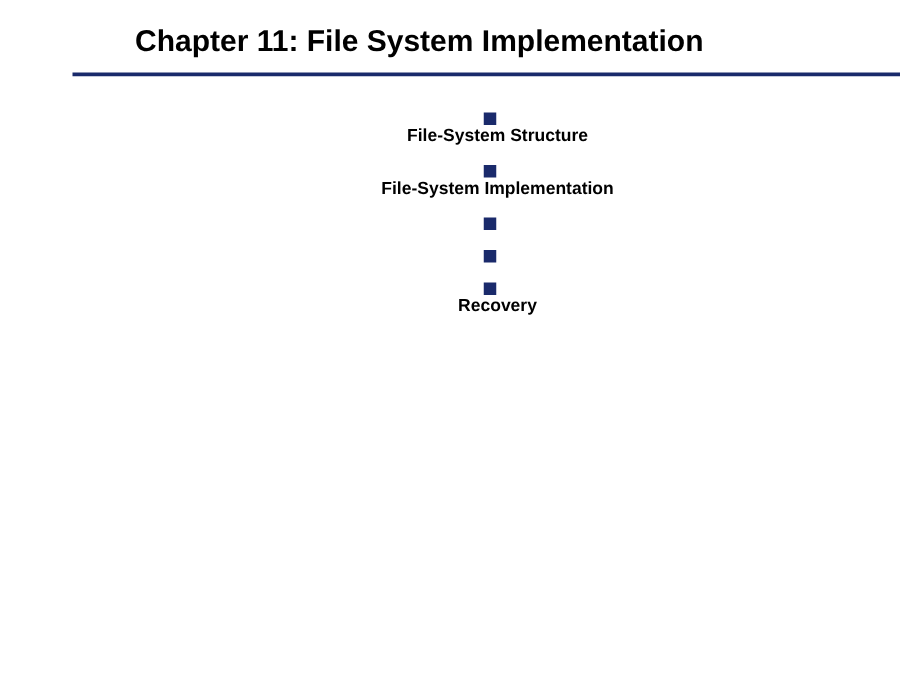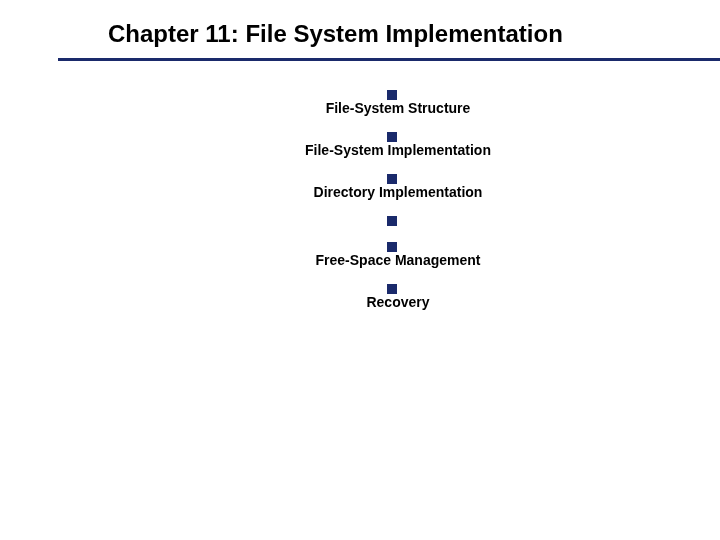--- a/index.html
+++ b/index.html
@@ -104,28 +104,23 @@
     <div class="item">
       <div class="bullet"></div>
       <span>File-System Structure</span>
     </div>
     <div class="item">
       <div class="bullet"></div>
       <span>File-System Implementation</span>
     </div>
     <div class="item">
       <div class="bullet"></div>
-      <span>Directory Implementation</span>
     </div>
     <div class="item">
       <div class="bullet"></div>
-    </div>
-    <div class="item">
-      <div class="bullet"></div>
-      <span>Free-Space Management</span>
     </div>
     <div class="item">
       <div class="bullet"></div>
       <span>Recovery</span>
     </div>
   </div>
 
 </div>
 
 </body></html>

